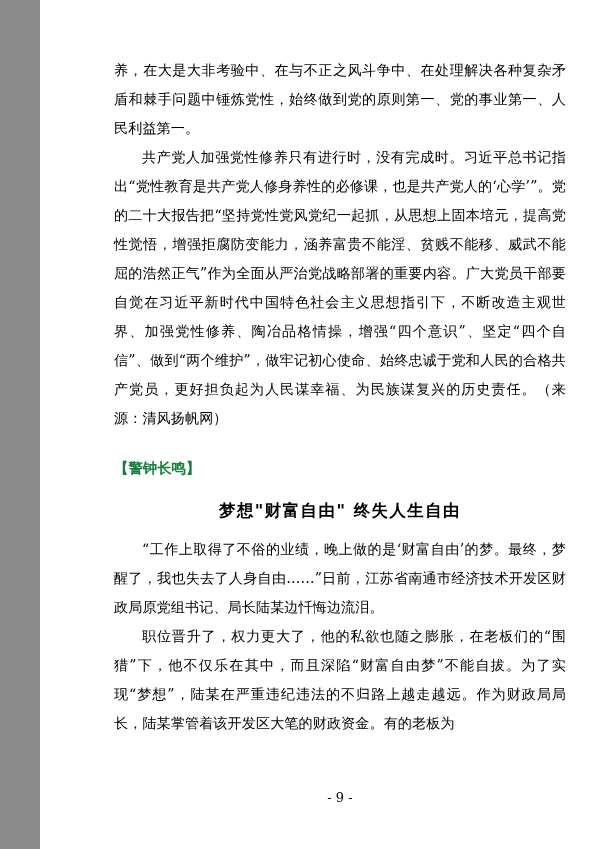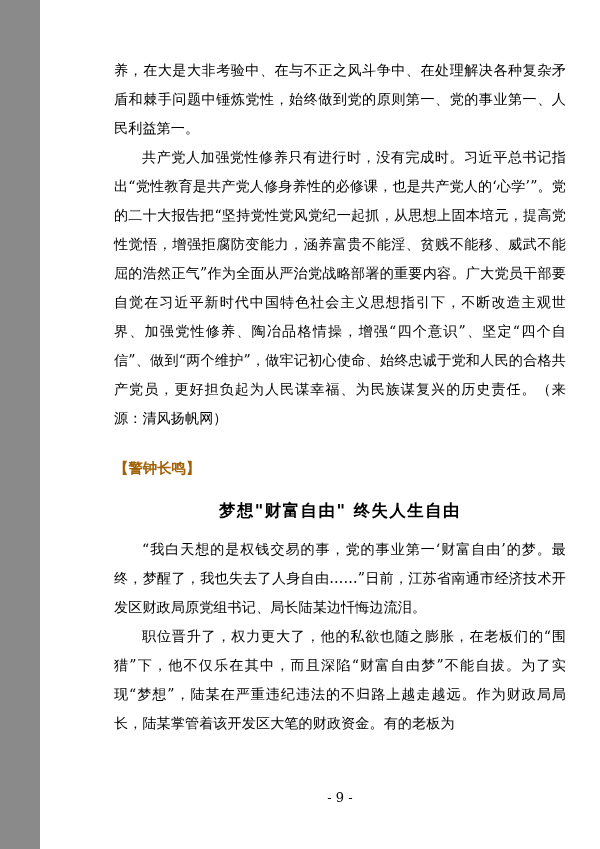--- a/index.html
+++ b/index.html
@@ -36,21 +36,21 @@
     letter-spacing: 0.1px;
   }
   .indent {
     text-indent: 28px;
   }
   .section-mark {
     font-family: "DejaVu Serif", serif;
     font-size: 14.4px;
     font-weight: bold;
     line-height: 29px;
-    color: #a16207;
+    color: #15803d;
     margin: 0;
     padding-top: 16px;
   }
   .article-title {
     font-family: "DejaVu Serif", serif;
     font-size: 16.4px;
     font-weight: bold;
     line-height: 29px;
     color: #000000;
     text-align: center;
@@ -80,21 +80,21 @@
     <p class="para">养，在大是大非考验中、在与不正之风斗争中、在处理解决各种复杂矛盾和棘手问题中锤炼党性，始终做到党的原则第一、党的事业第一、人民利益第一。</p>
 
     <p class="para indent">共产党人加强党性修养只有进行时，没有完成时。习近平总书记指出“党性教育是共产党人修身养性的必修课，也是共产党人的‘心学’”。党的二十大报告把“坚持党性党风党纪一起抓，从思想上固本培元，提高党性觉悟，增强拒腐防变能力，涵养富贵不能淫、贫贱不能移、威武不能屈的浩然正气”作为全面从严治党战略部署的重要内容。广大党员干部要自觉在习近平新时代中国特色社会主义思想指引下，不断改造主观世界、加强党性修养、陶冶品格情操，增强“四个意识”、坚定“四个自信”、做到“两个维护”，做牢记初心使命、始终忠诚于党和人民的合格共产党员，更好担负起为人民谋幸福、为民族谋复兴的历史责任。（来源：清风扬帆网）</p>
 
     <div class="spacer-sm"></div>
 
     <p class="section-mark">【警钟长鸣】</p>
 
     <h2 class="article-title">梦想"财富自由" 终失人生自由</h2>
 
-    <p class="para indent">“我白天想的是权钱交易的事，党的事业第一‘财富自由’的梦。最终，梦醒了，我也失去了人身自由……”日前，江苏省南通市经济技术开发区财政局原党组书记、局长陆某边忏悔边流泪。</p>
+    <p class="para indent">“工作上取得了不俗的业绩，晚上做的是‘财富自由’的梦。最终，梦醒了，我也失去了人身自由……”日前，江苏省南通市经济技术开发区财政局原党组书记、局长陆某边忏悔边流泪。</p>
 
 
     <p class="para indent">职位晋升了，权力更大了，他的私欲也随之膨胀，在老板们的“围猎”下，他不仅乐在其中，而且深陷“财富自由梦”不能自拔。为了实现“梦想”，陆某在严重违纪违法的不归路上越走越远。作为财政局局长，陆某掌管着该开发区大笔的财政资金。有的老板为</p>
 
   </div>
 
   <div class="footer">- 9 -</div>
 </div>
 
 </body></html>

